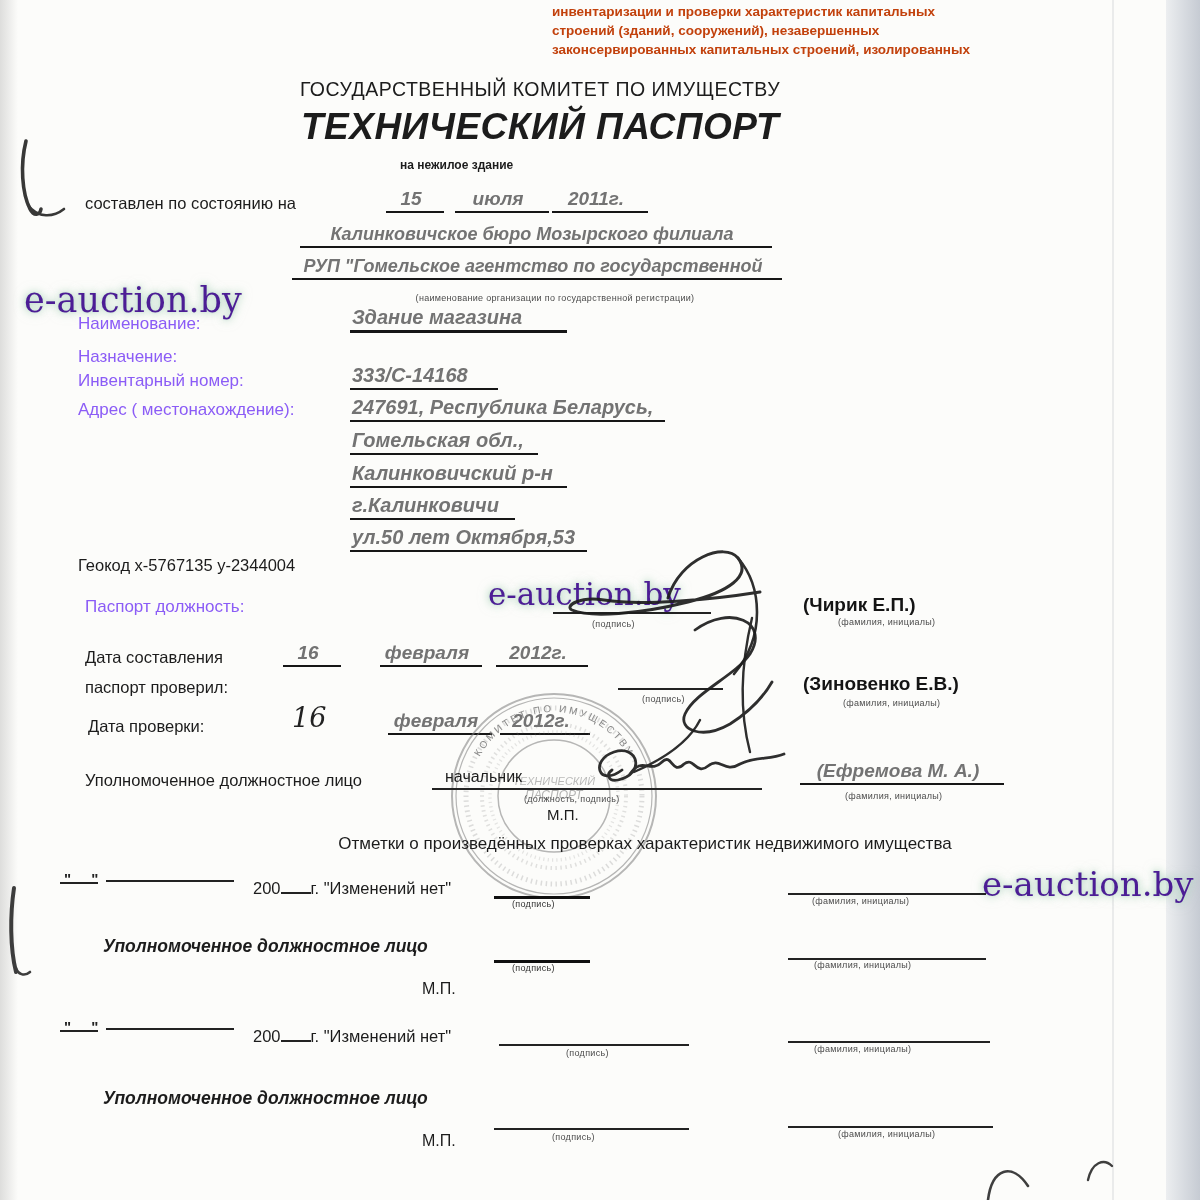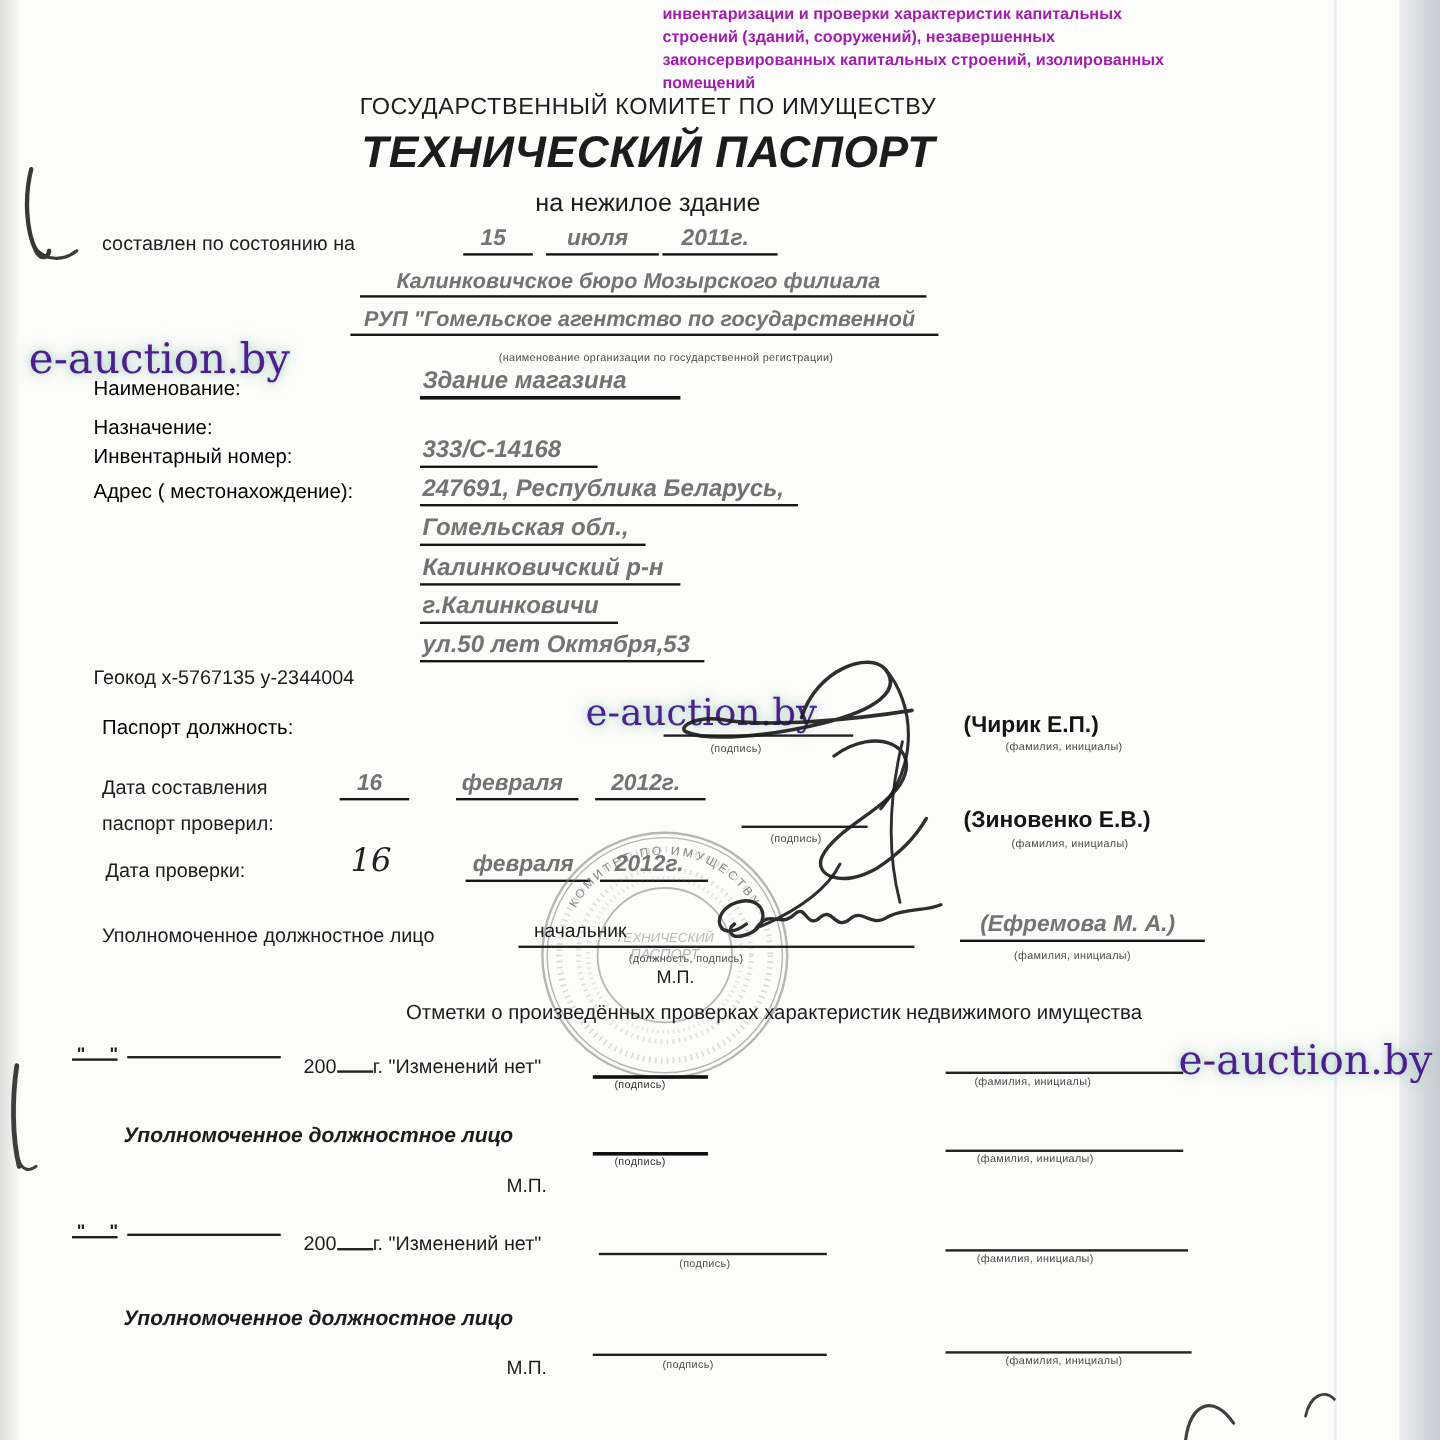--- a/index.html
+++ b/index.html
@@ -1,53 +1,52 @@
 <!DOCTYPE html>
 <html><head>
 <meta charset="utf-8">
 <style>
   html,body{margin:0;padding:0;background:#ffffff;}
   .page{position:relative;width:1200px;height:1200px;background:#fcfcfa;overflow:hidden;
         font-family:"Liberation Sans",sans-serif;color:#1c1c1c;}
   .abs{position:absolute;white-space:nowrap;}
-  .lbl{font-size:17px;color:#000000;}
+  .lbl{font-size:17px;color:#8b5cf6;}
   .sm{font-size:16.5px;}
   .uval{font-weight:bold;font-style:italic;font-size:20px;color:#737373;
         border-bottom:2.5px solid #161616;padding:0 10px 1px 2px;}
   .uval-c{text-align:center;}
   .sline{border-bottom:2.5px solid #222;height:16px;}
   .sline-thick{border-bottom:3.5px solid #101010;}
   .cap{font-size:9px;color:#4c4c4c;letter-spacing:.3px;}
   .cap-d{color:#333;}
   .name{font-weight:bold;font-size:19px;color:#141414;}
   .wm{font-family:"DejaVu Serif",serif;color:#4c1d95;
       text-shadow:0 0 2px rgba(198,228,212,.95),0 0 7px rgba(167,209,185,.85),0 0 12px rgba(167,209,185,.6);}
-  .topnote{font-size:13.5px;line-height:19px;font-weight:bold;color:#a21caf;white-space:normal;}
+  .topnote{font-size:13.5px;line-height:19px;font-weight:bold;color:#c2410c;white-space:normal;}
   .quotes{font-size:15px;font-weight:bold;letter-spacing:8px;color:#222;}
   svg{display:block;}
 </style>
 </head>
 <body>
 
 <div class="page">
 
   <div class="abs" style="left:0;top:0;width:18px;height:1200px;background:linear-gradient(to right,rgba(150,150,150,.30),rgba(150,150,150,0));"></div>
   <div class="abs" style="left:1112px;top:0;width:2px;height:1200px;background:rgba(110,118,130,.12);"></div>
   <div class="abs" style="left:1166px;top:0;width:34px;height:1200px;background:linear-gradient(to right,#eceef0,#c6cbd3);"></div>
 
   <div class="abs topnote" style="left:552px;top:2px;width:450px;">
     <div>инвентаризации  и проверки характеристик капитальных</div>
     <div>строений (зданий, сооружений), незавершенных</div>
     <div>законсервированных капитальных строений, изолированных</div>
-    <div>помещений</div>
   </div>
 
   <div class="abs" style="left:280px;top:78px;width:520px;text-align:center;font-size:19.5px;letter-spacing:.5px;">ГОСУДАРСТВЕННЫЙ КОМИТЕТ ПО ИМУЩЕСТВУ</div>
   <div class="abs" style="left:250px;top:106px;width:580px;text-align:center;font-size:37px;font-weight:bold;font-style:italic;letter-spacing:.5px;">ТЕХНИЧЕСКИЙ ПАСПОРТ</div>
-  <div class="abs" style="left:400px;top:158px;width:280px;text-align:center;font-size:21px;font-weight:normal;">на нежилое здание</div>
+  <div class="abs" style="left:400px;top:158px;width:280px;text-align:left;font-size:12px;font-weight:bold;">на нежилое здание</div>
 
   <div class="abs sm" style="left:85px;top:194px;">составлен по состоянию на</div>
   <div class="abs uval uval-c" style="left:386px;top:188px;width:46px;font-size:19px;">15</div>
   <div class="abs uval uval-c" style="left:455px;top:188px;width:82px;font-size:19px;">июля</div>
   <div class="abs uval uval-c" style="left:552px;top:188px;width:84px;font-size:19px;">2011г.</div>
 
   <div class="abs uval uval-c" style="left:300px;top:224px;width:460px;font-size:18px;border-bottom-width:2px;">Калинковичское бюро Мозырского филиала</div>
   <div class="abs uval uval-c" style="left:292px;top:256px;width:478px;font-size:18px;border-bottom-width:2px;">РУП "Гомельское агентство по государственной</div>
   <div class="abs cap" style="left:360px;top:293px;width:390px;text-align:center;">(наименование организации по государственной регистрации)</div>
 

